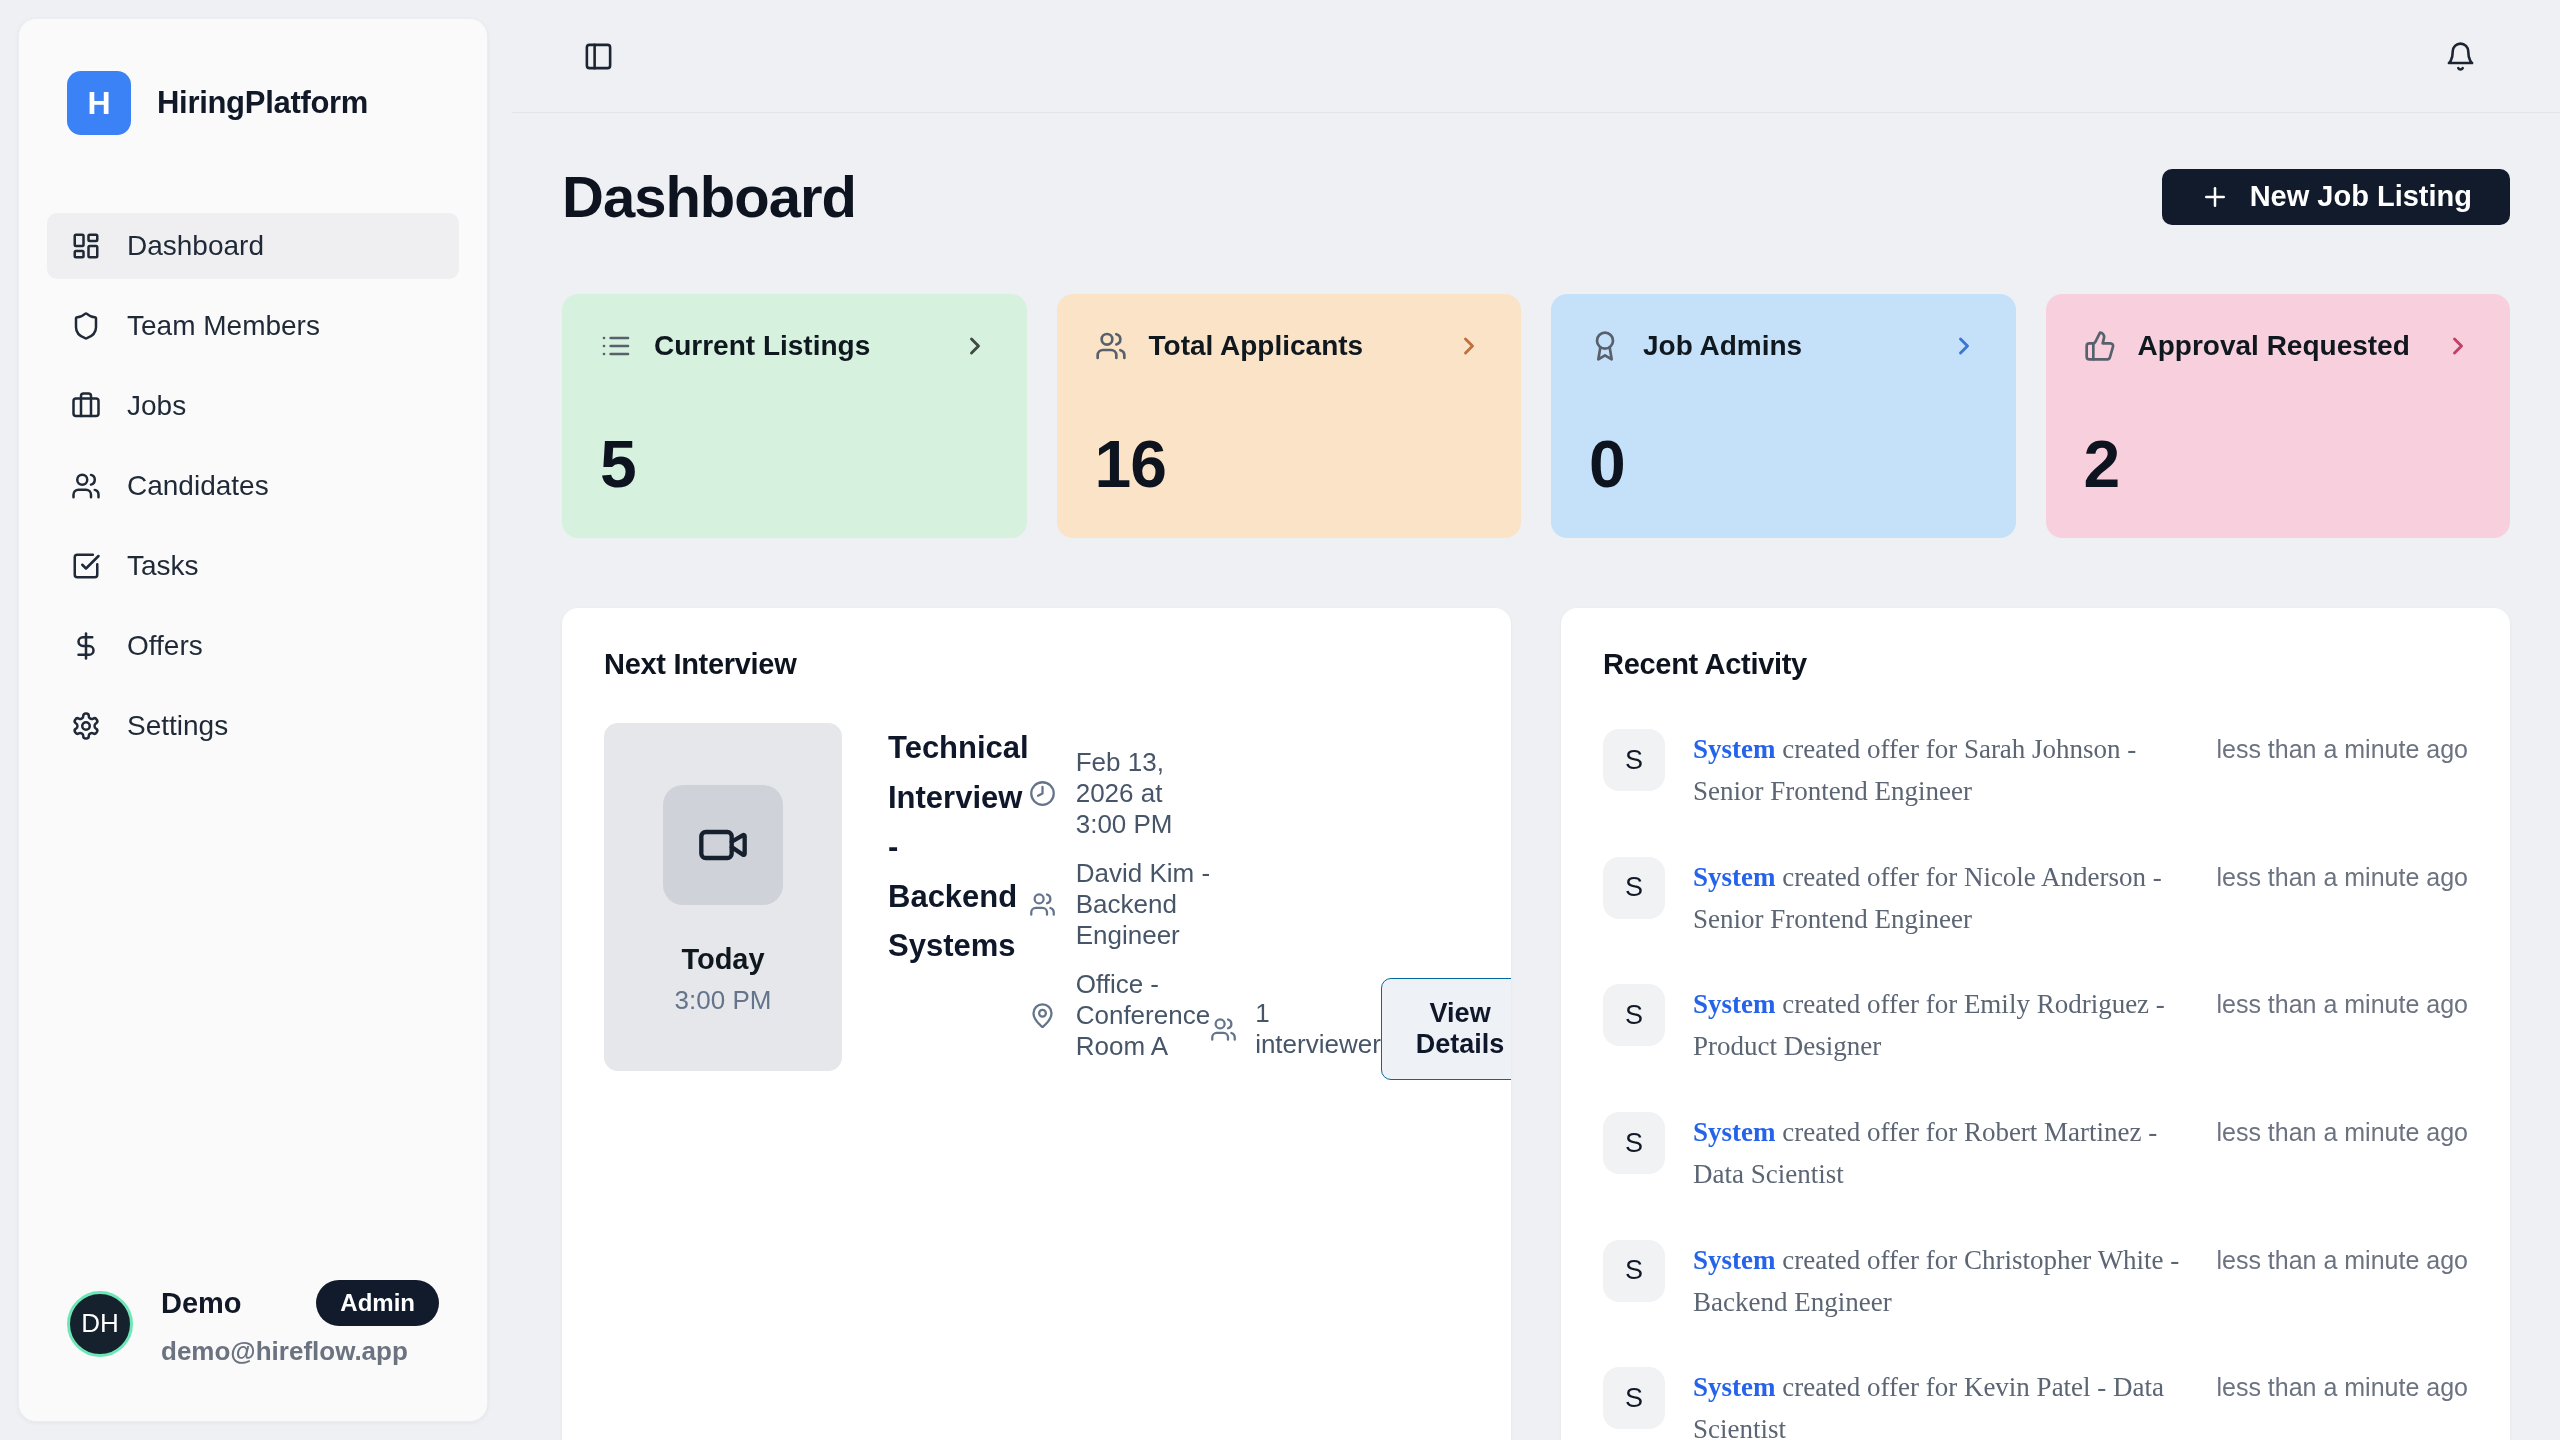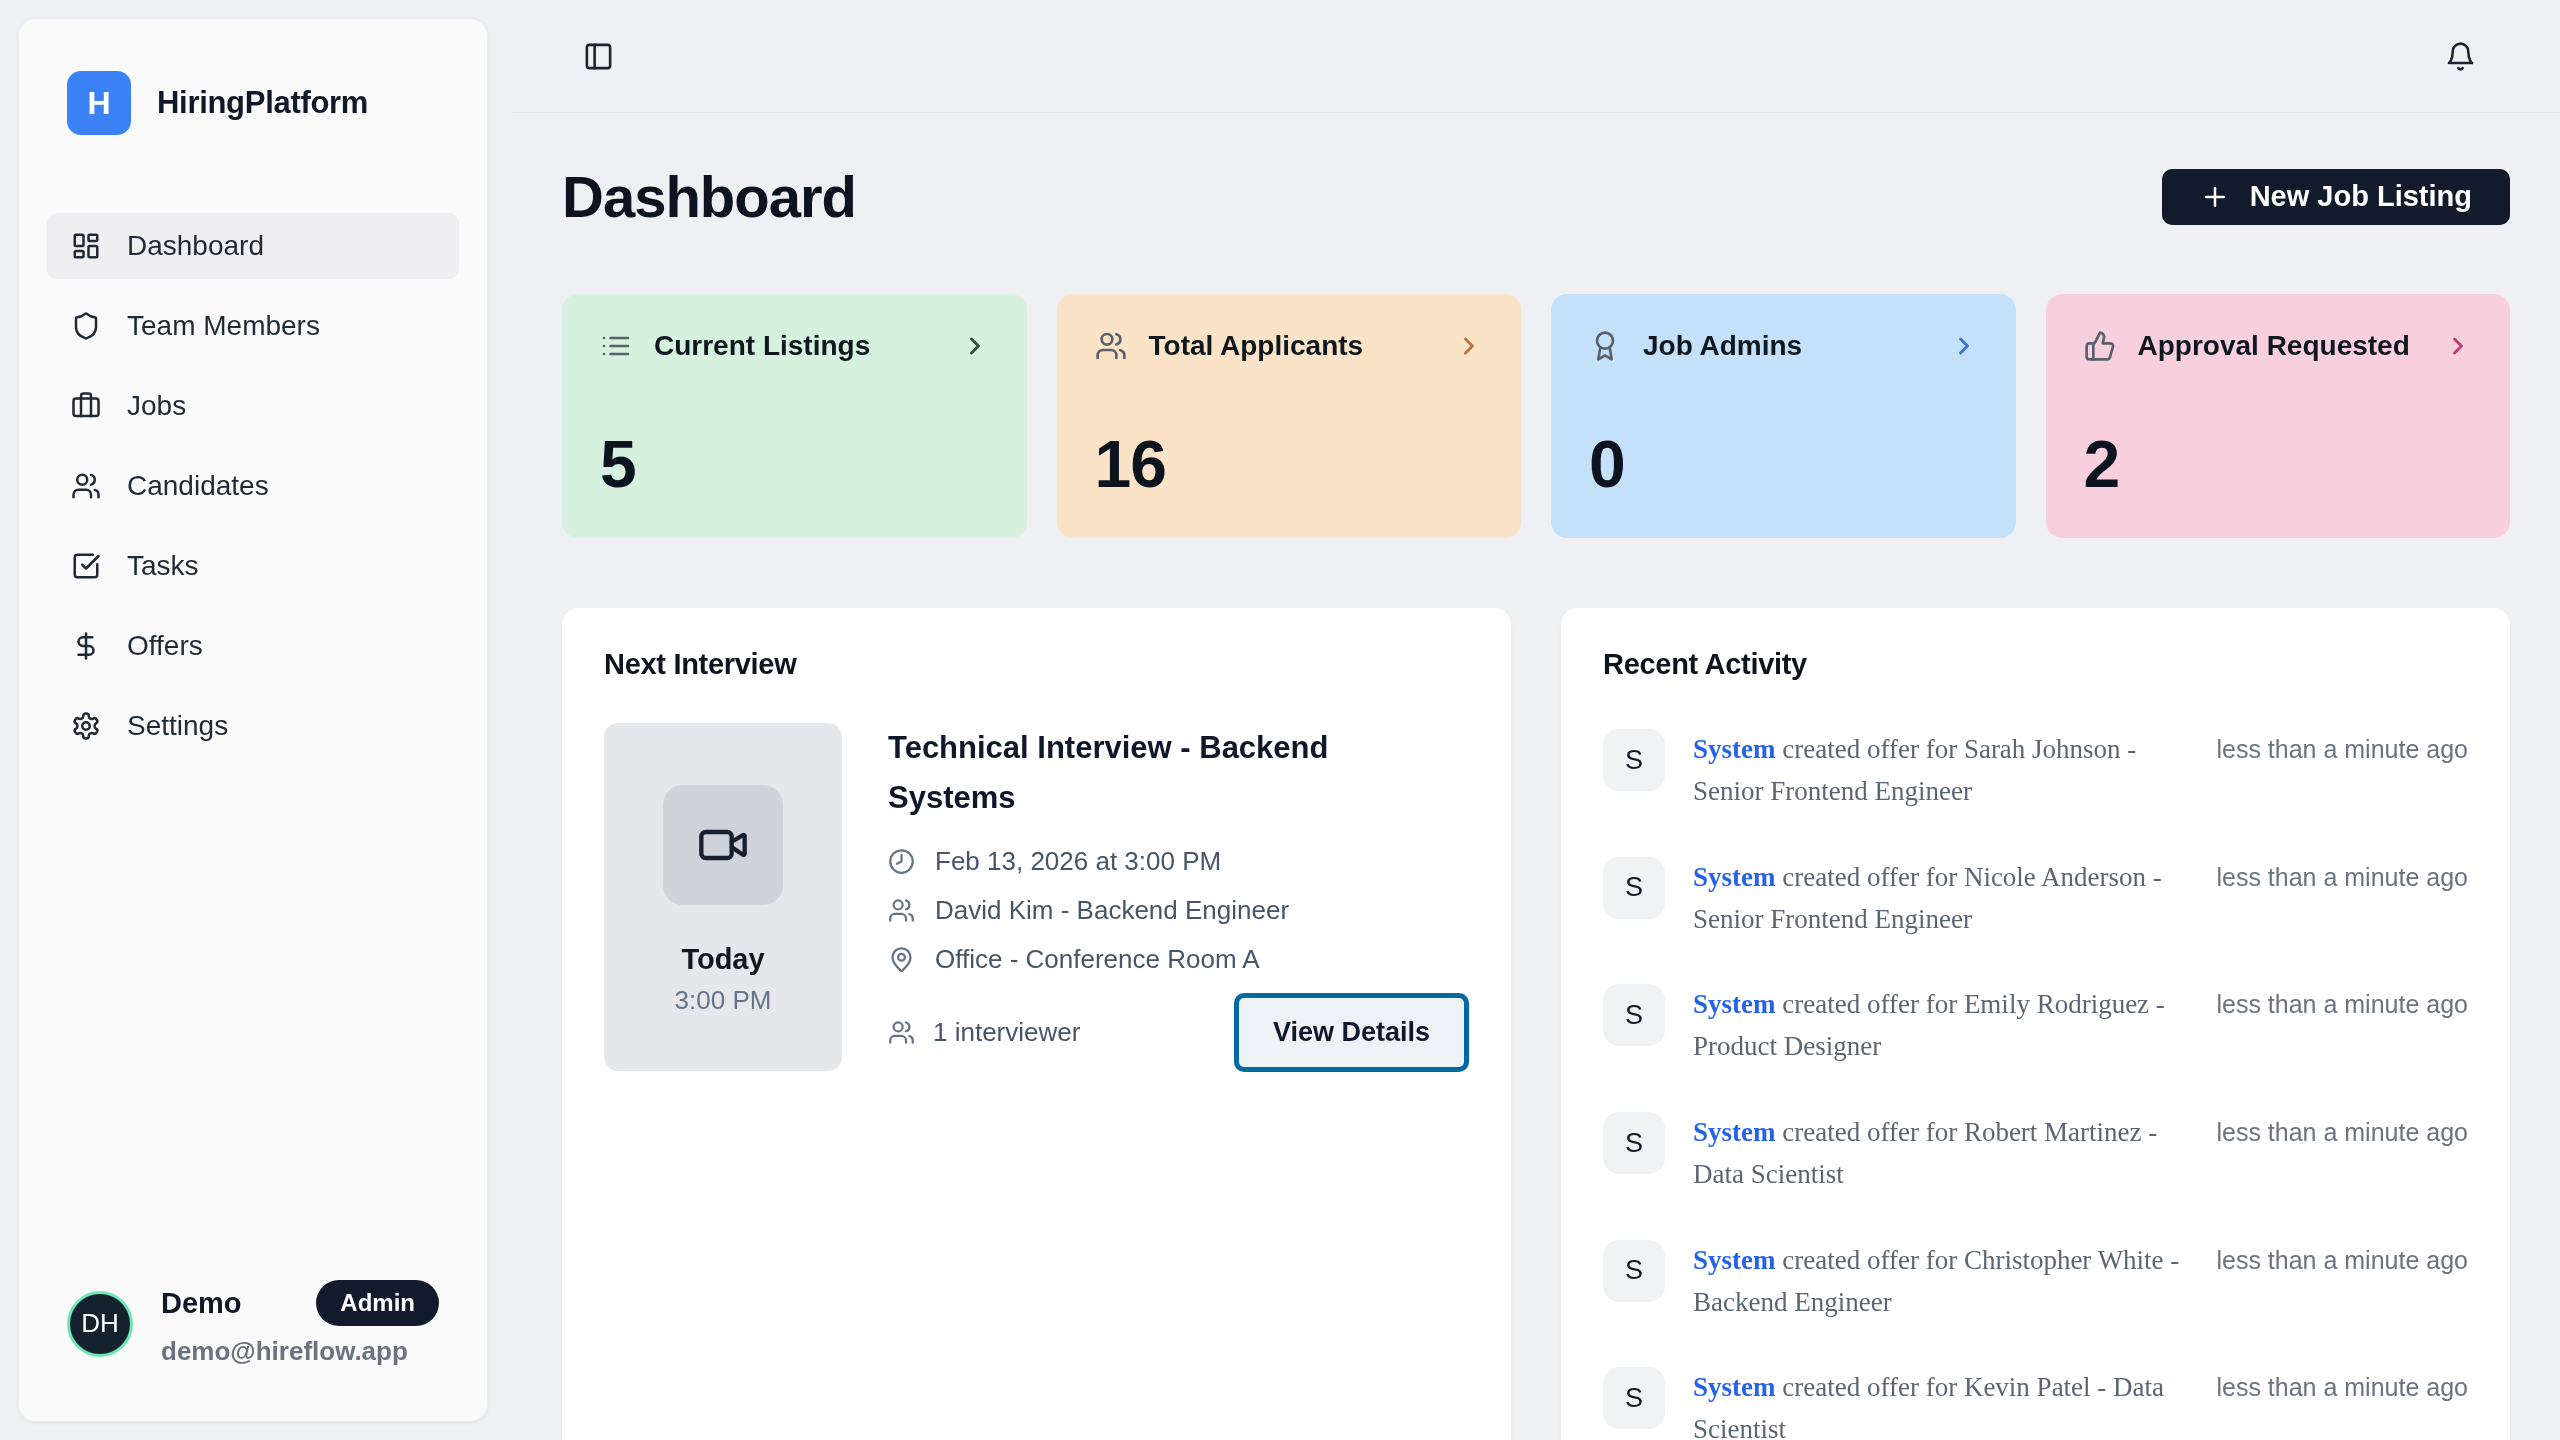--- a/index.html
+++ b/index.html
@@ -72,32 +72,32 @@
 
   
   .iv-body { display:flex; gap:46px; margin-top:42px; }
   .iv-thumb { width:238px; height:348px; background:#e5e7ea; border-radius:14px;
     display:flex; flex-direction:column; align-items:center; padding-top:62px; flex:0 0 auto; }
   .iv-thumb-tile { width:120px; height:120px; background:#cfd3d9; border-radius:20px;
     display:flex; align-items:center; justify-content:center; color:#16202e; }
   .iv-thumb-tile svg { width:52px; height:52px; }
   .iv-day { margin-top:38px; font-size:29px; font-weight:700; color:#10181f; }
   .iv-time { margin-top:9px; font-size:26px; color:#64748b; }
-  .iv-right { flex:1; display:flex; flex-direction:column; min-height:348px; }
+  .iv-right { flex:1; display:flex; flex-direction:row; min-height:348px; }
   .iv-title { font-size:31px; font-weight:600; line-height:1.6; color:#0f172a; max-width:560px; }
   .iv-metas { margin-top:24px; }
   .iv-meta { display:flex; align-items:center; gap:20px; margin-bottom:18px;
     font-size:26px; color:#475569; }
   .iv-meta .mi { width:27px; height:27px; color:#64748b; flex:0 0 auto; }
   .iv-meta .mi svg { width:27px; height:27px; }
   .iv-foot { margin-top:auto; display:flex; align-items:center; justify-content:space-between; }
   .iv-count { display:flex; align-items:center; gap:18px; font-size:26px; color:#475569; }
   .iv-count .mi { width:27px; height:27px; color:#64748b; }
   .iv-count .mi svg { width:27px; height:27px; }
-  .ghost-btn { padding:19px 34px; background:#eef1f5; border:5px solid #0369a1;
+  .ghost-btn { padding:19px 34px; background:#eef1f5; border:1px solid #0369a1;
     border-radius:10px; font-size:27px; font-weight:600; color:#0f172a;
     font-family:inherit; cursor:pointer; }
 
   
   .act-list { margin-top:48px; }
   .act-item { display:flex; align-items:flex-start; gap:28px; margin-bottom:44px; }
   .act-avatar { width:62px; height:62px; border-radius:16px; background:#f1f2f4;
     display:flex; align-items:center; justify-content:center;
     font-size:27px; color:#111827; flex:0 0 auto; }
   .act-text { flex:1; max-width:545px; font-size:27px; line-height:1.55; color:#5b6573;font-family:Liberation Serif, serif; }

